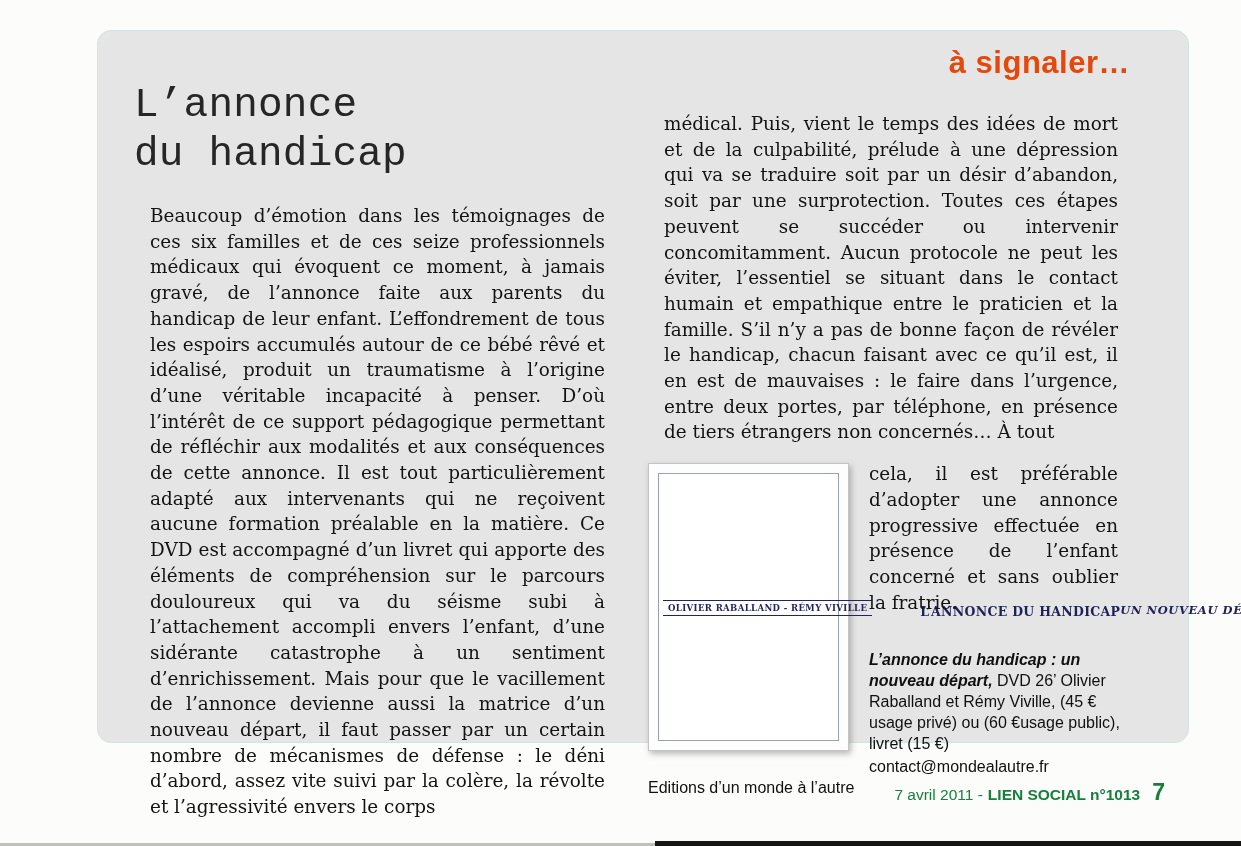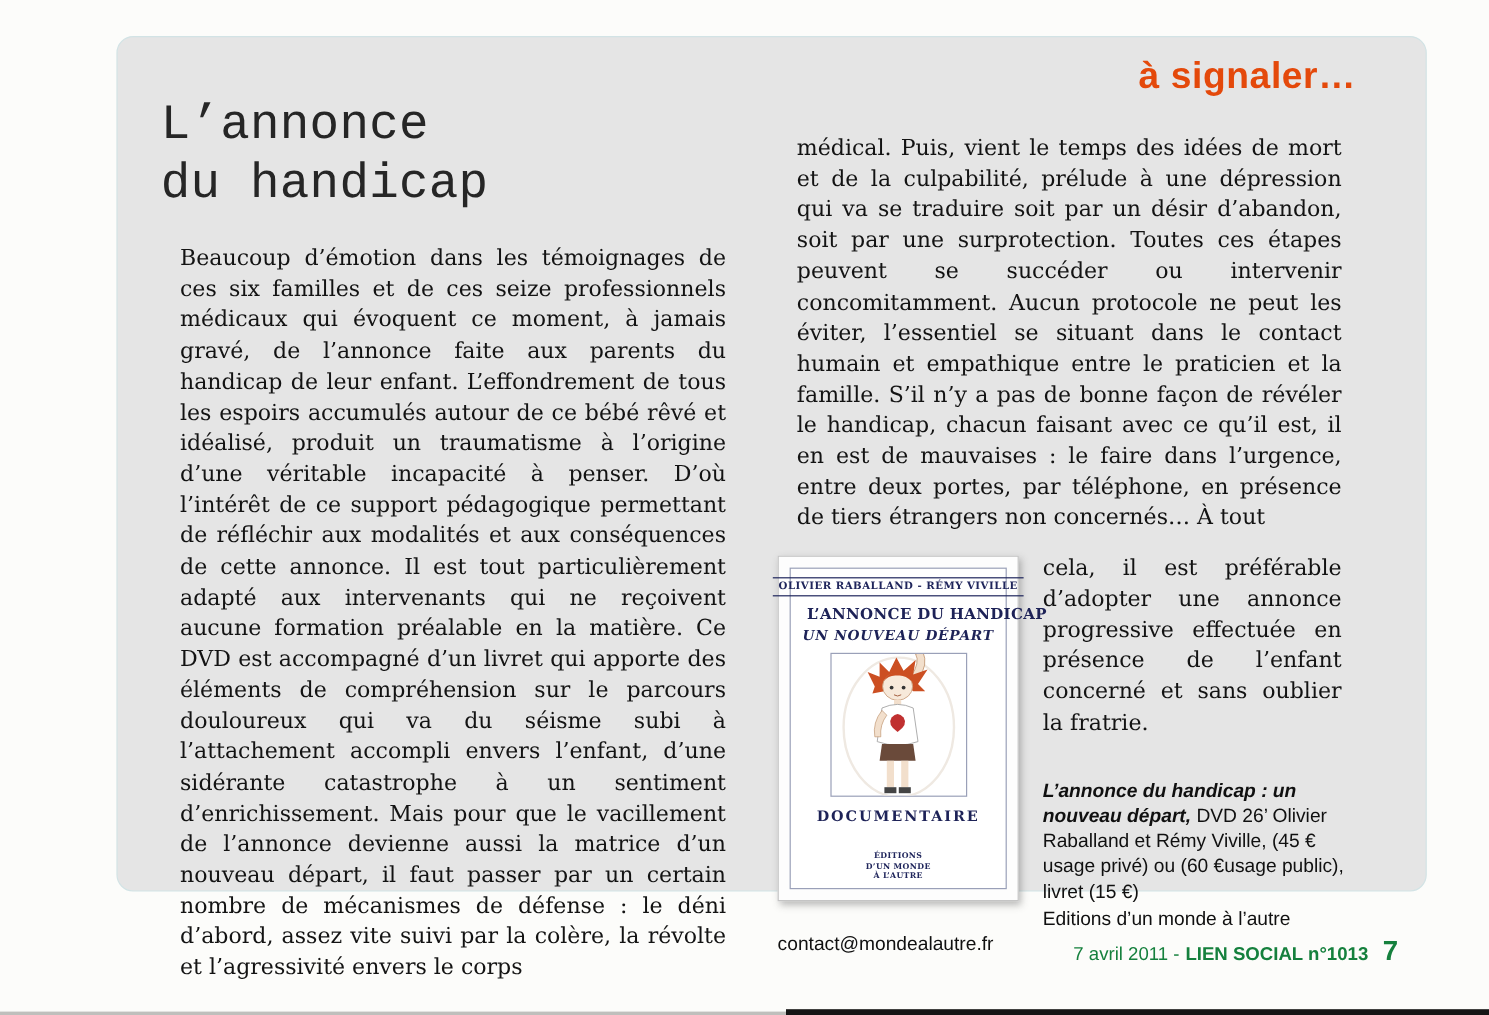--- a/index.html
+++ b/index.html
@@ -29,21 +29,21 @@
     hyphens:auto;-webkit-hyphens:auto;color:#131313;
   }
   .wrapzone{margin-top:12px;}
   .cover{
     float:left;width:201px;height:288px;margin:2px 20px 6px 0;
     background:#fdfdfd;border:1px solid #c4c4c4;
     box-shadow:2px 3px 6px rgba(60,60,60,.35);
     padding:9px;box-sizing:border-box;
   }
   .cover-inner{
-    height:100%;border:1px solid #9aa0b8;display:flex;flex-direction:column;
+    height:100%;border:1px solid #9aa0b8;display:flex;flex-direction:row;
     align-items:center;padding:7px 4px 5px;box-sizing:border-box;
     background:#fff;
   }
   .cover-authors{
     font-size:8.5px;font-weight:700;color:#20265c;letter-spacing:.4px;
     border-top:1px solid #20265c;border-bottom:1px solid #20265c;
     padding:2px 5px;text-transform:uppercase;white-space:nowrap;
   }
   .cover-title{
     margin-top:7px;font-size:12.5px;font-weight:700;color:#1d2257;
@@ -126,22 +126,22 @@
           <div class="cover-publisher">ÉDITIONS
 D’UN MONDE
 À L’AUTRE</div>
         </div>
       </div>
 
       <p class="body">cela, il est préférable d’adopter une annonce progressive effectuée en présence de l’enfant concerné et sans oublier la fratrie.</p>
 
       <div class="caption">
         <p><span class="cap-title">L’annonce du handicap : un nouveau départ,</span><span> DVD 26’ Olivier Raballand et Rémy Viville, (45 € usage privé) ou (60 €usage public), livret (15 €)</span></p>
+        <div>contact@mondealautre.fr</div>
         <div>Editions d’un monde à l’autre</div>
-        <div>contact@mondealautre.fr</div>
       </div>
 
     </div>
   </div>
 
 </div>
 
 <div class="footer">
   <span>7 avril 2011 -</span>
   <span class="journal">LIEN SOCIAL n°1013</span>

